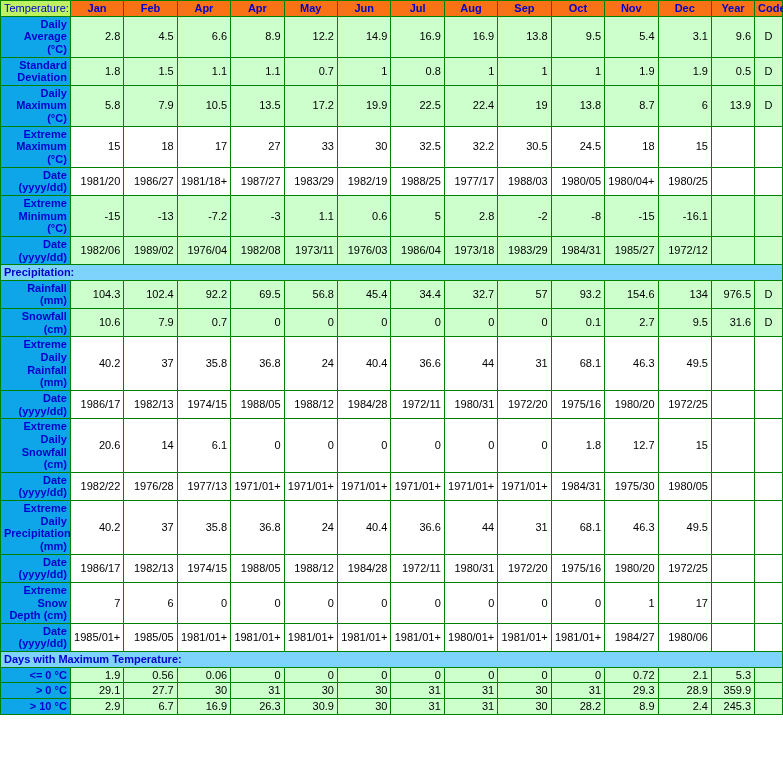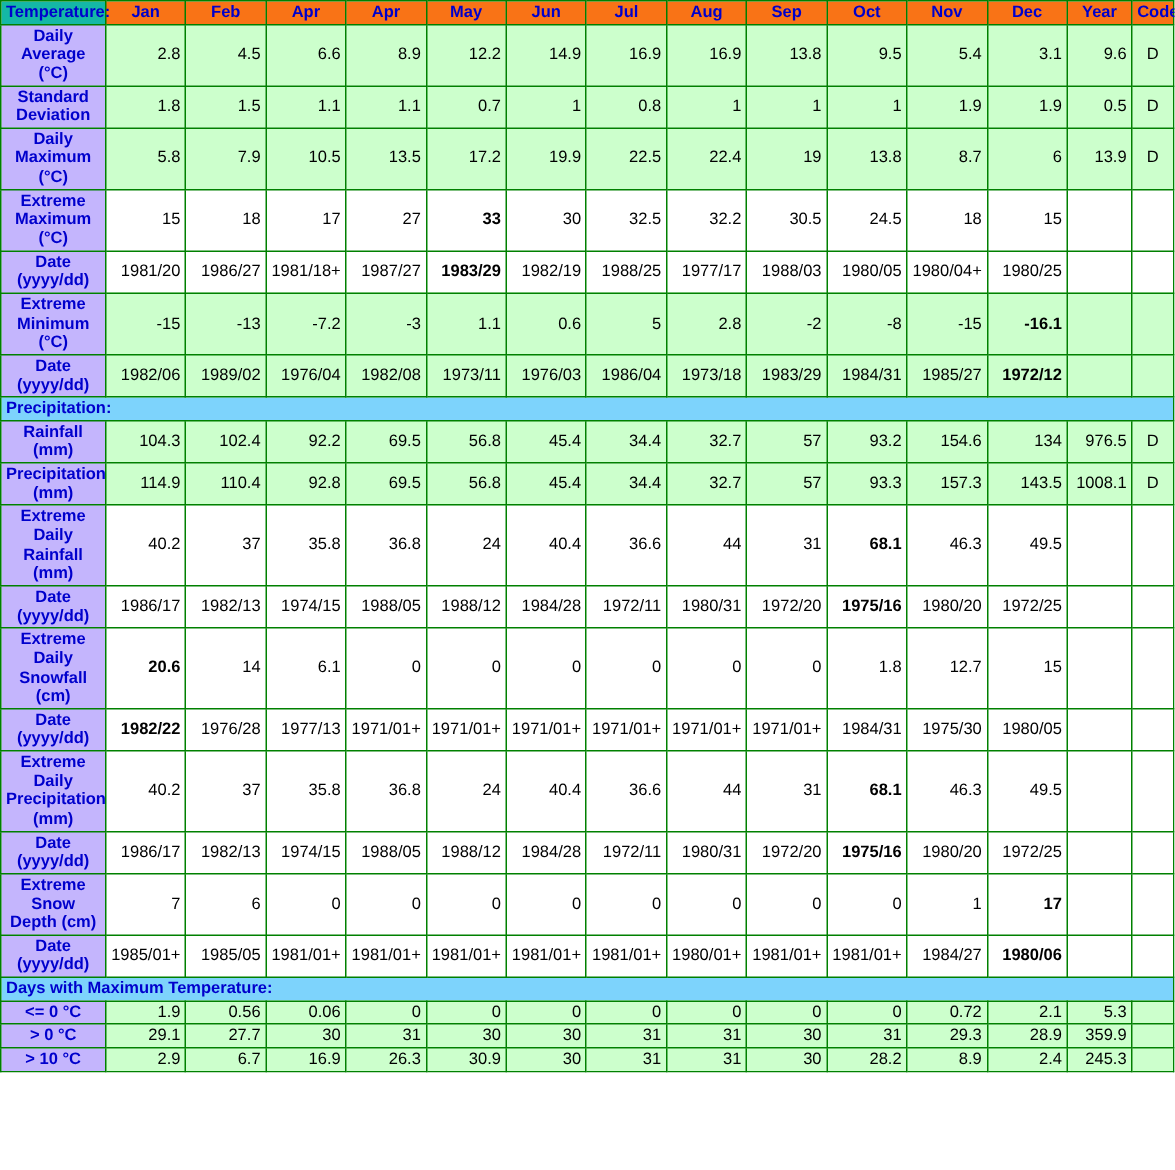--- a/index.html
+++ b/index.html
@@ -1,27 +1,27 @@
 <!DOCTYPE html>
 <html><head>
 <meta charset="utf-8">
 <style>
   html,body{margin:0;padding:0;background:#ffffff;}
   body{font-family:"Liberation Sans", sans-serif;font-size:11px;color:#000;}
   #wrap{width:783px;}
   table{border-collapse:collapse;width:783px;table-layout:fixed;}
   td,th{border:1px solid #008000;padding:1px 3px;vertical-align:middle;font-size:11px;line-height:1.15;}
   .hdr{background:#f97316;color:#0000cc;font-weight:bold;text-align:center;}
-  .hdr-left{background:#14b8a6;color:#0000cc;font-weight:bold;text-align:left;}
-  .lbl{background:#c4b5fd;color:#0000cc;font-weight:bold;text-align:center;}
+  .hdr-left{background:#bef264;color:#0000cc;font-weight:normal;text-align:left;}
+  .lbl{background:#0ea5e9;color:#0000cc;font-weight:bold;text-align:right;}
   .sect{background:#7dd3fc;color:#0000cc;font-weight:bold;text-align:left;}
   .val{text-align:right;color:#000;}
   .g{background:#ccffcc;}
   .w{background:#ffffff;}
-  .b{font-weight:bold;margin-top:42px;}
+  .b{font-weight:normal;margin-top:42px;}
   col.c0{width:68px;}
   col.cm{width:52px;}
   col.cy{width:42px;}
   col.cc{width:27px;}
   .code{text-align:center;}
 </style>
 </head>
 <body>
 
 <div id="wrap">
@@ -196,34 +196,34 @@
           <td class="val g">34.4</td>
           <td class="val g">32.7</td>
           <td class="val g">57</td>
           <td class="val g">93.2</td>
           <td class="val g">154.6</td>
           <td class="val g">134</td>
           <td class="val g">976.5</td>
           <td class="code g">D</td>
         </tr>
         <tr>
-          <td class="lbl">Precipitation (mm)</td>
-          <td class="val g">114.9</td>
-          <td class="val g">110.4</td>
-          <td class="val g">92.8</td>
-          <td class="val g">69.5</td>
-          <td class="val g">56.8</td>
-          <td class="val g">45.4</td>
-          <td class="val g">34.4</td>
-          <td class="val g">32.7</td>
-          <td class="val g">57</td>
-          <td class="val g">93.3</td>
-          <td class="val g">157.3</td>
-          <td class="val g">143.5</td>
-          <td class="val g">1008.1</td>
+          <td class="lbl">Snowfall (cm)</td>
+          <td class="val g">10.6</td>
+          <td class="val g">7.9</td>
+          <td class="val g">0.7</td>
+          <td class="val g">0</td>
+          <td class="val g">0</td>
+          <td class="val g">0</td>
+          <td class="val g">0</td>
+          <td class="val g">0</td>
+          <td class="val g">0</td>
+          <td class="val g">0.1</td>
+          <td class="val g">2.7</td>
+          <td class="val g">9.5</td>
+          <td class="val g">31.6</td>
           <td class="code g">D</td>
         </tr>
         <tr>
           <td class="lbl">Extreme Daily Rainfall (mm)</td>
           <td class="val w">40.2</td>
           <td class="val w">37</td>
           <td class="val w">35.8</td>
           <td class="val w">36.8</td>
           <td class="val w">24</td>
           <td class="val w">40.4</td>

